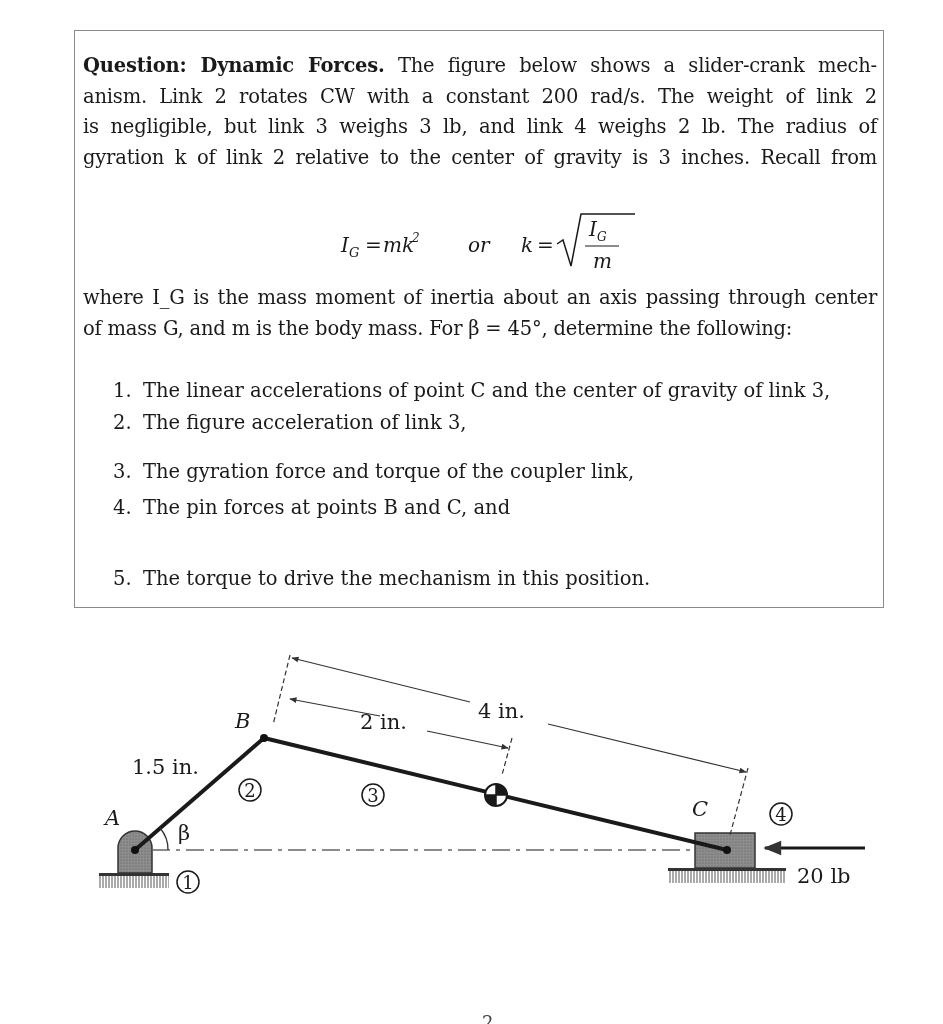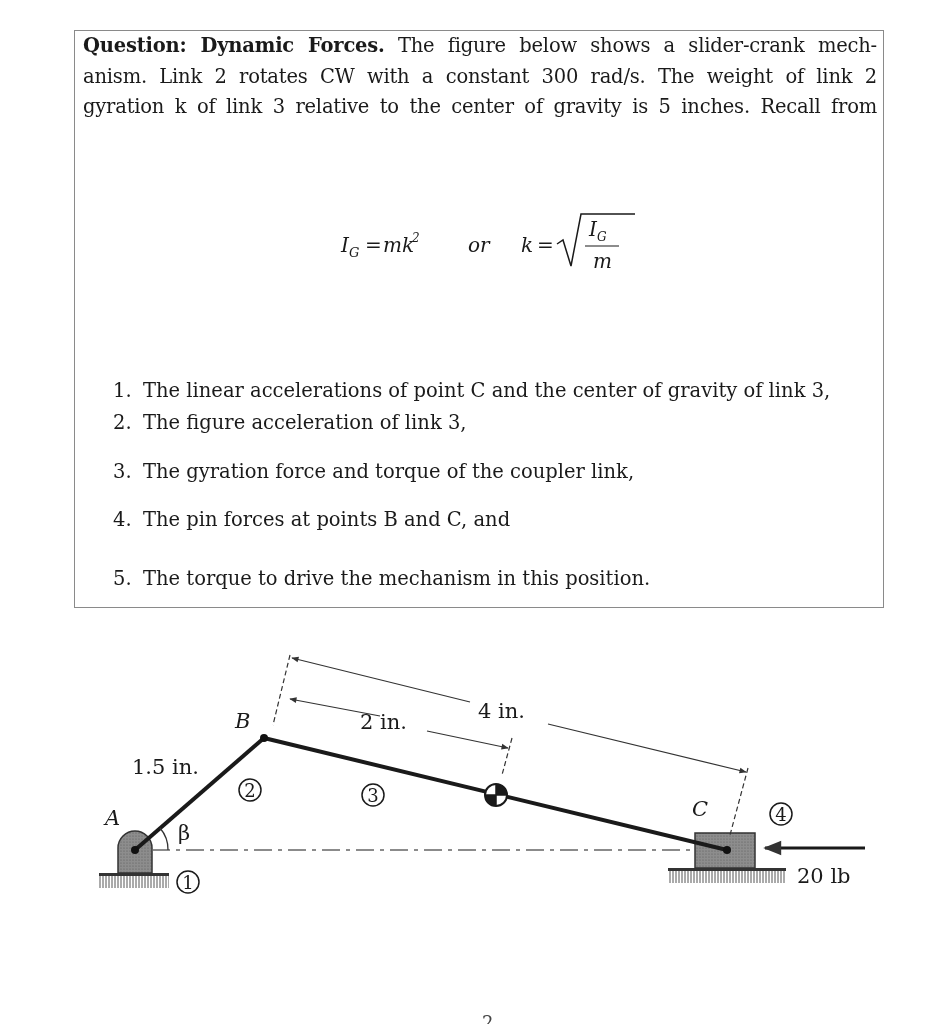--- a/index.html
+++ b/index.html
@@ -4,39 +4,40 @@
 <style>
   html, body { margin: 0; padding: 0; background: #ffffff; }
   body { width: 943px; height: 1024px; position: relative; overflow: hidden;
          font-family: "DejaVu Serif", "Liberation Serif", serif; color: #1a1a1a; }
   .qbox { position: absolute; left: 74px; top: 30px; width: 810px; height: 578px;
           border: 1px solid #8a8a8a; box-sizing: border-box; }
   .para { position: absolute; left: 8px; right: 6px; font-size: 19.5px; line-height: 30.5px;
           letter-spacing: -0.2px; text-align: justify; }
   .para .line { display: block; white-space: nowrap; text-align-last: justify; }
   .para .line.last { text-align-last: left; }
-  .p1 { top: 0; }
+  .p1 { top: 20px; }
   .bold { font-weight: bold; }
   .eq { position: absolute; top: 175px; left: 0; right: 0; height: 80px;
         font-size: 20px; font-style: italic; }
   .p2 { top: 252px; }
   .list { position: absolute; left: 38px; top: 332px; font-size: 19.5px; }
   .list .item { position: absolute; left: 0; white-space: nowrap; }
   .list .num { display: inline-block; width: 30px; }
   .figure { position: absolute; left: 90px; top: 640px; width: 800px; height: 270px; }
   .pagenum { position: absolute; left: 482px; top: 1012px; font-size: 18px; color: #444; }
 </style>
 </head>
 <body>
 
 <div class="qbox">
   <div class="para p1">
     <span class="line"><span class="bold">Question: Dynamic Forces.</span><span> The figure below shows a slider-crank mech-</span></span>
-    <span class="line">anism. Link 2 rotates CW with a constant 300 rad/s. The weight of link 2</span>
-    <span class="line">gyration k of link 3 relative to the center of gravity is 5 inches. Recall from</span>
+    <span class="line">anism. Link 2 rotates CW with a constant 200 rad/s. The weight of link 2</span>
+    <span class="line">is negligible, but link 3 weighs 3 lb, and link 4 weighs 2 lb. The radius of</span>
+    <span class="line">gyration k of link 2 relative to the center of gravity is 3 inches. Recall from</span>
   </div>
 
   <div class="eq">
     <svg width="810" height="80" viewBox="0 0 810 80">
       <g font-family="DejaVu Serif, serif" font-size="20" fill="#1a1a1a">
         <text x="266" y="46" font-style="italic">I</text>
         <text x="274" y="51" font-size="13" font-style="italic">G</text>
         <text x="290" y="46">=</text>
         <text x="308" y="46" font-style="italic">mk</text>
         <text x="337" y="36" font-size="12">2</text>
@@ -45,26 +46,30 @@
         <text x="462" y="46">=</text>
         <path d="M482 38 L488 34 L496 60 L506 8 L560 8" fill="none" stroke="#1a1a1a" stroke-width="1.5"></path>
         <text x="514" y="30" font-style="italic">I</text>
         <text x="522" y="35" font-size="12" font-style="italic">G</text>
         <line x1="510" y1="40" x2="544" y2="40" stroke="#1a1a1a" stroke-width="1.2"></line>
         <text x="518" y="62" font-style="italic">m</text>
       </g>
     </svg>
   </div>
 
+  <div class="para p2">
+    <span class="line">where I_G is the mass moment of inertia about an axis passing through center</span>
+    <span class="line last">of mass G, and m is the body mass. For β = 45°, determine the following:</span>
+  </div>
 
   <div class="list">
     <div class="item" style="top:16px"><span class="num">1.</span><span>The linear accelerations of point C and the center of gravity of link 3,</span></div>
     <div class="item" style="top:48px"><span class="num">2.</span><span>The figure acceleration of link 3,</span></div>
     <div class="item" style="top:97px"><span class="num">3.</span><span>The gyration force and torque of the coupler link,</span></div>
-    <div class="item" style="top:145px"><span class="num">4.</span><span>The pin forces at points B and C, and</span></div>
+    <div class="item" style="top:133px"><span class="num">4.</span><span>The pin forces at points B and C, and</span></div>
     <div class="item" style="top:204px"><span class="num">5.</span><span>The torque to drive the mechanism in this position.</span></div>
   </div>
 </div>
 
 <div class="figure">
   <svg width="800" height="270" viewBox="0 0 800 270">
     <defs>
       <pattern id="hatch" width="3" height="6" patternUnits="userSpaceOnUse">
         <line x1="1" y1="0" x2="1" y2="6" stroke="#555" stroke-width="1"></line>
       </pattern>

